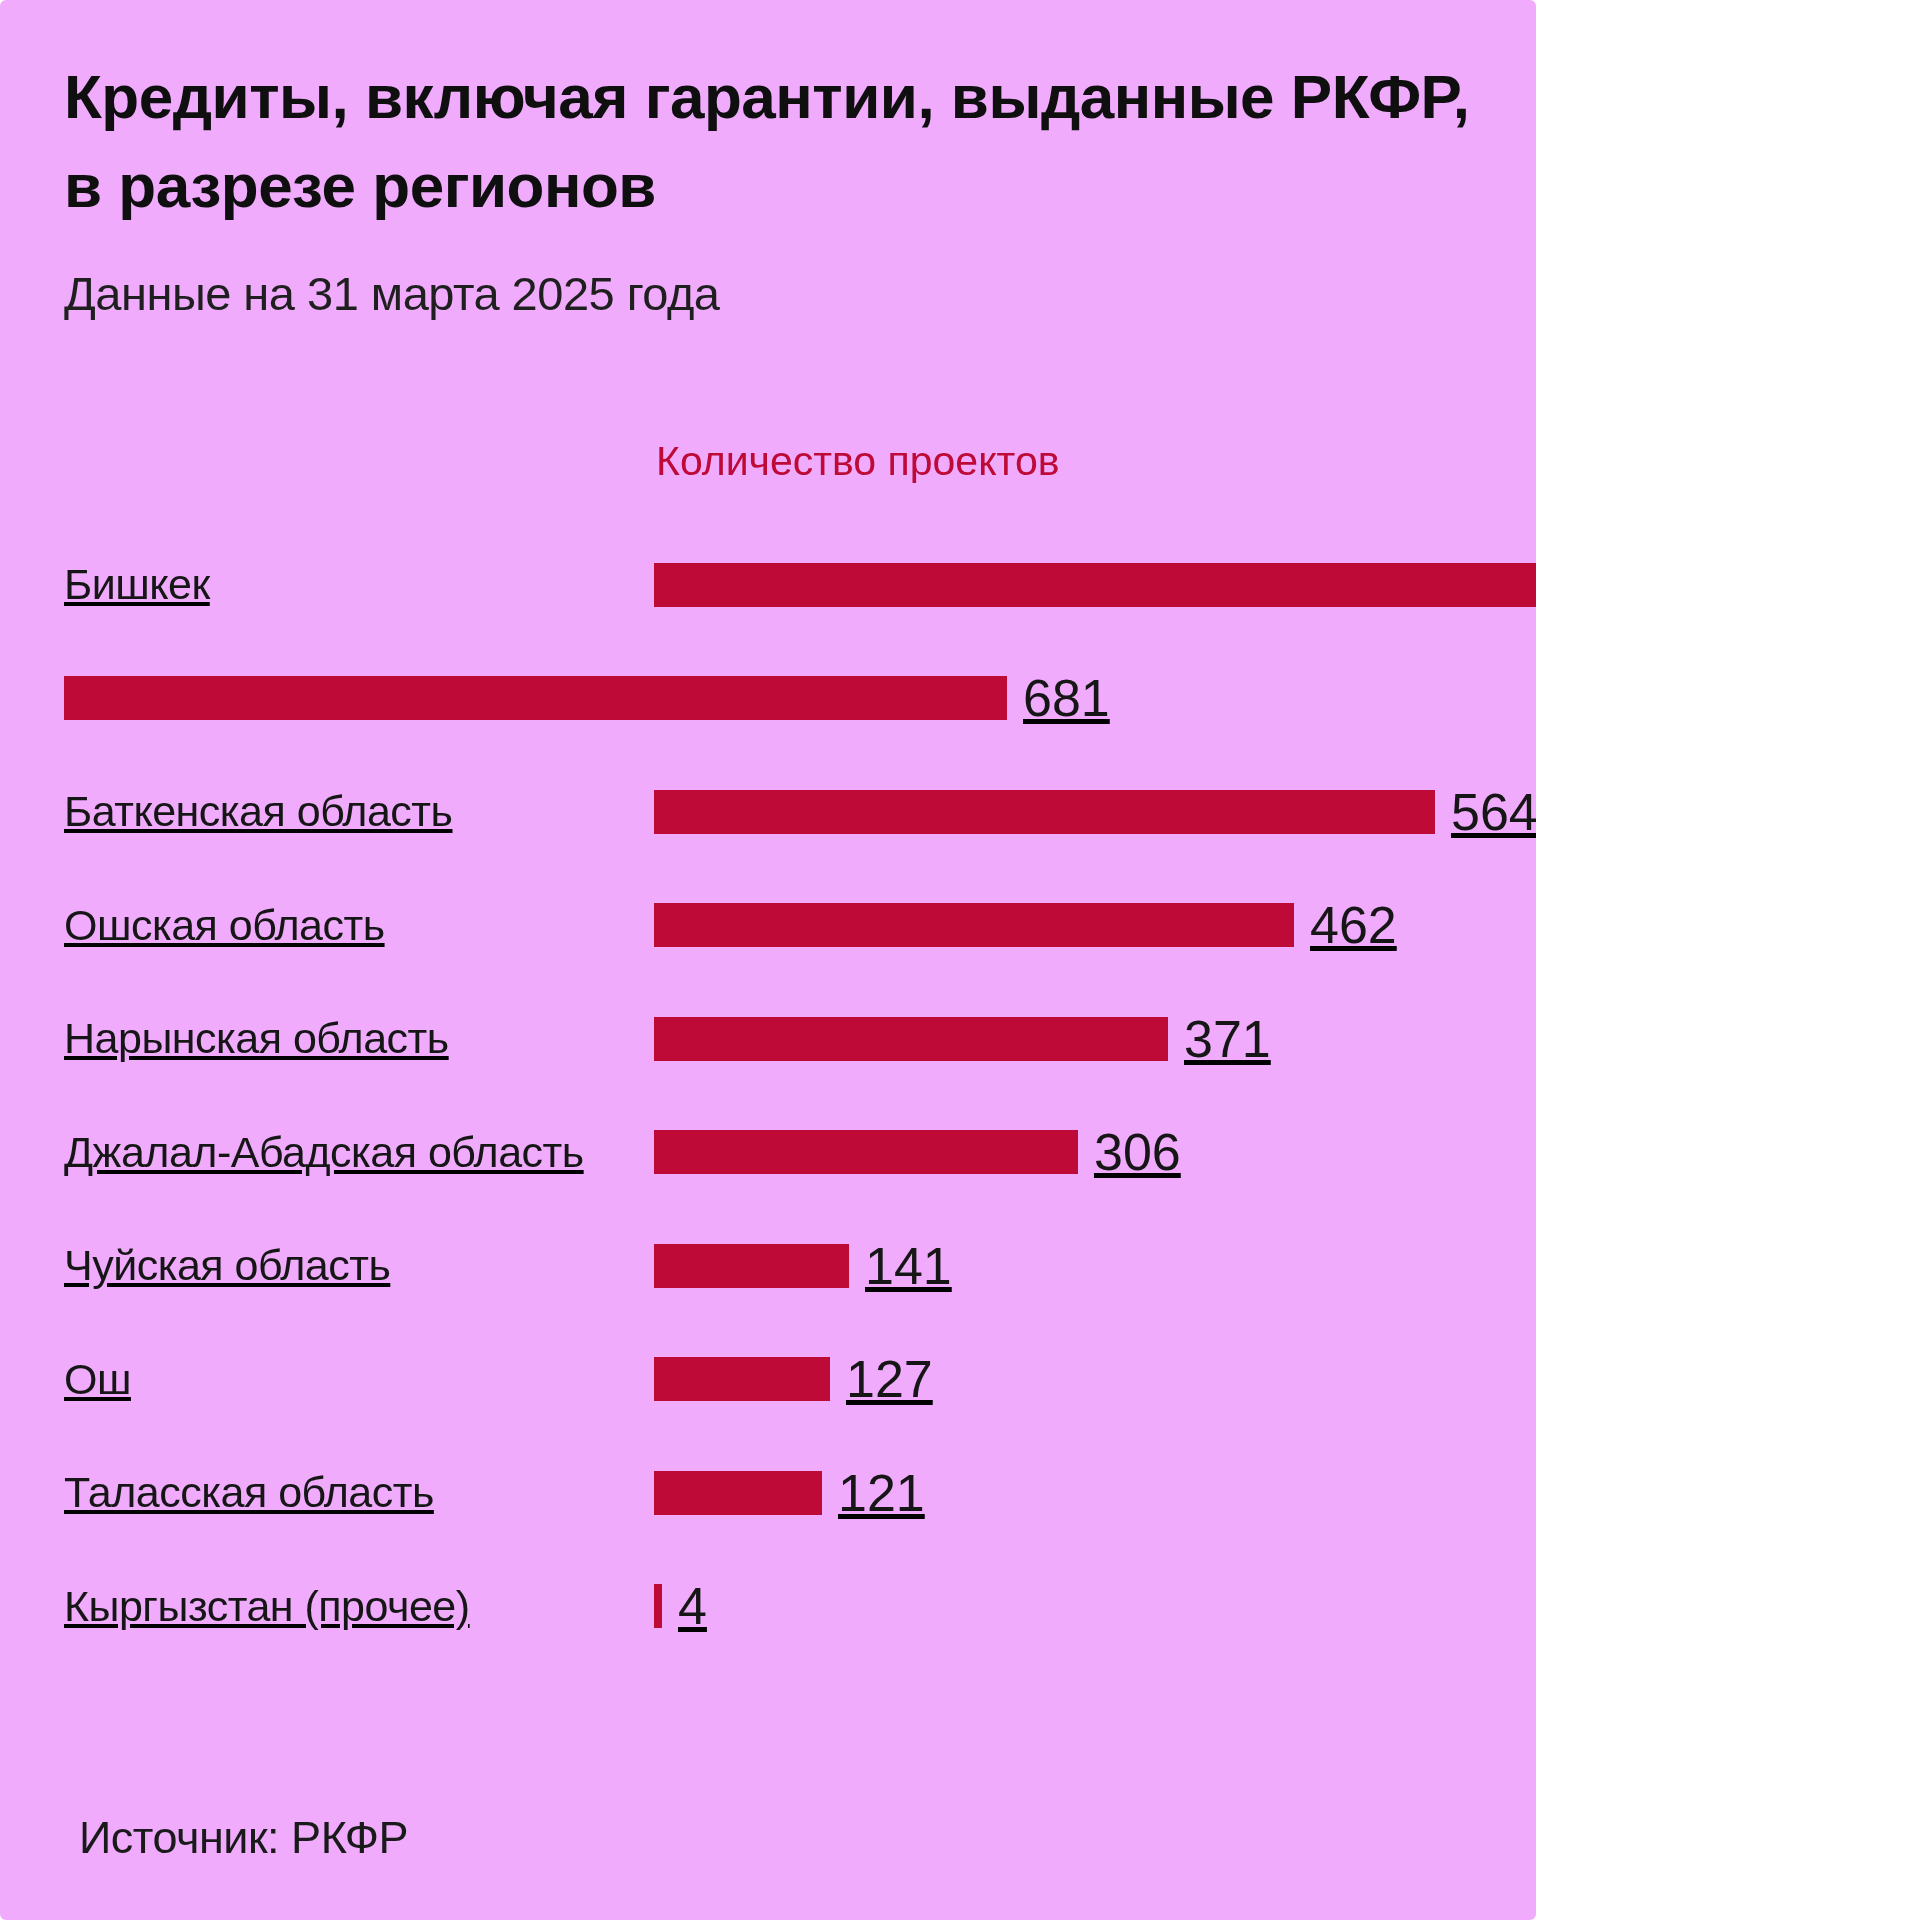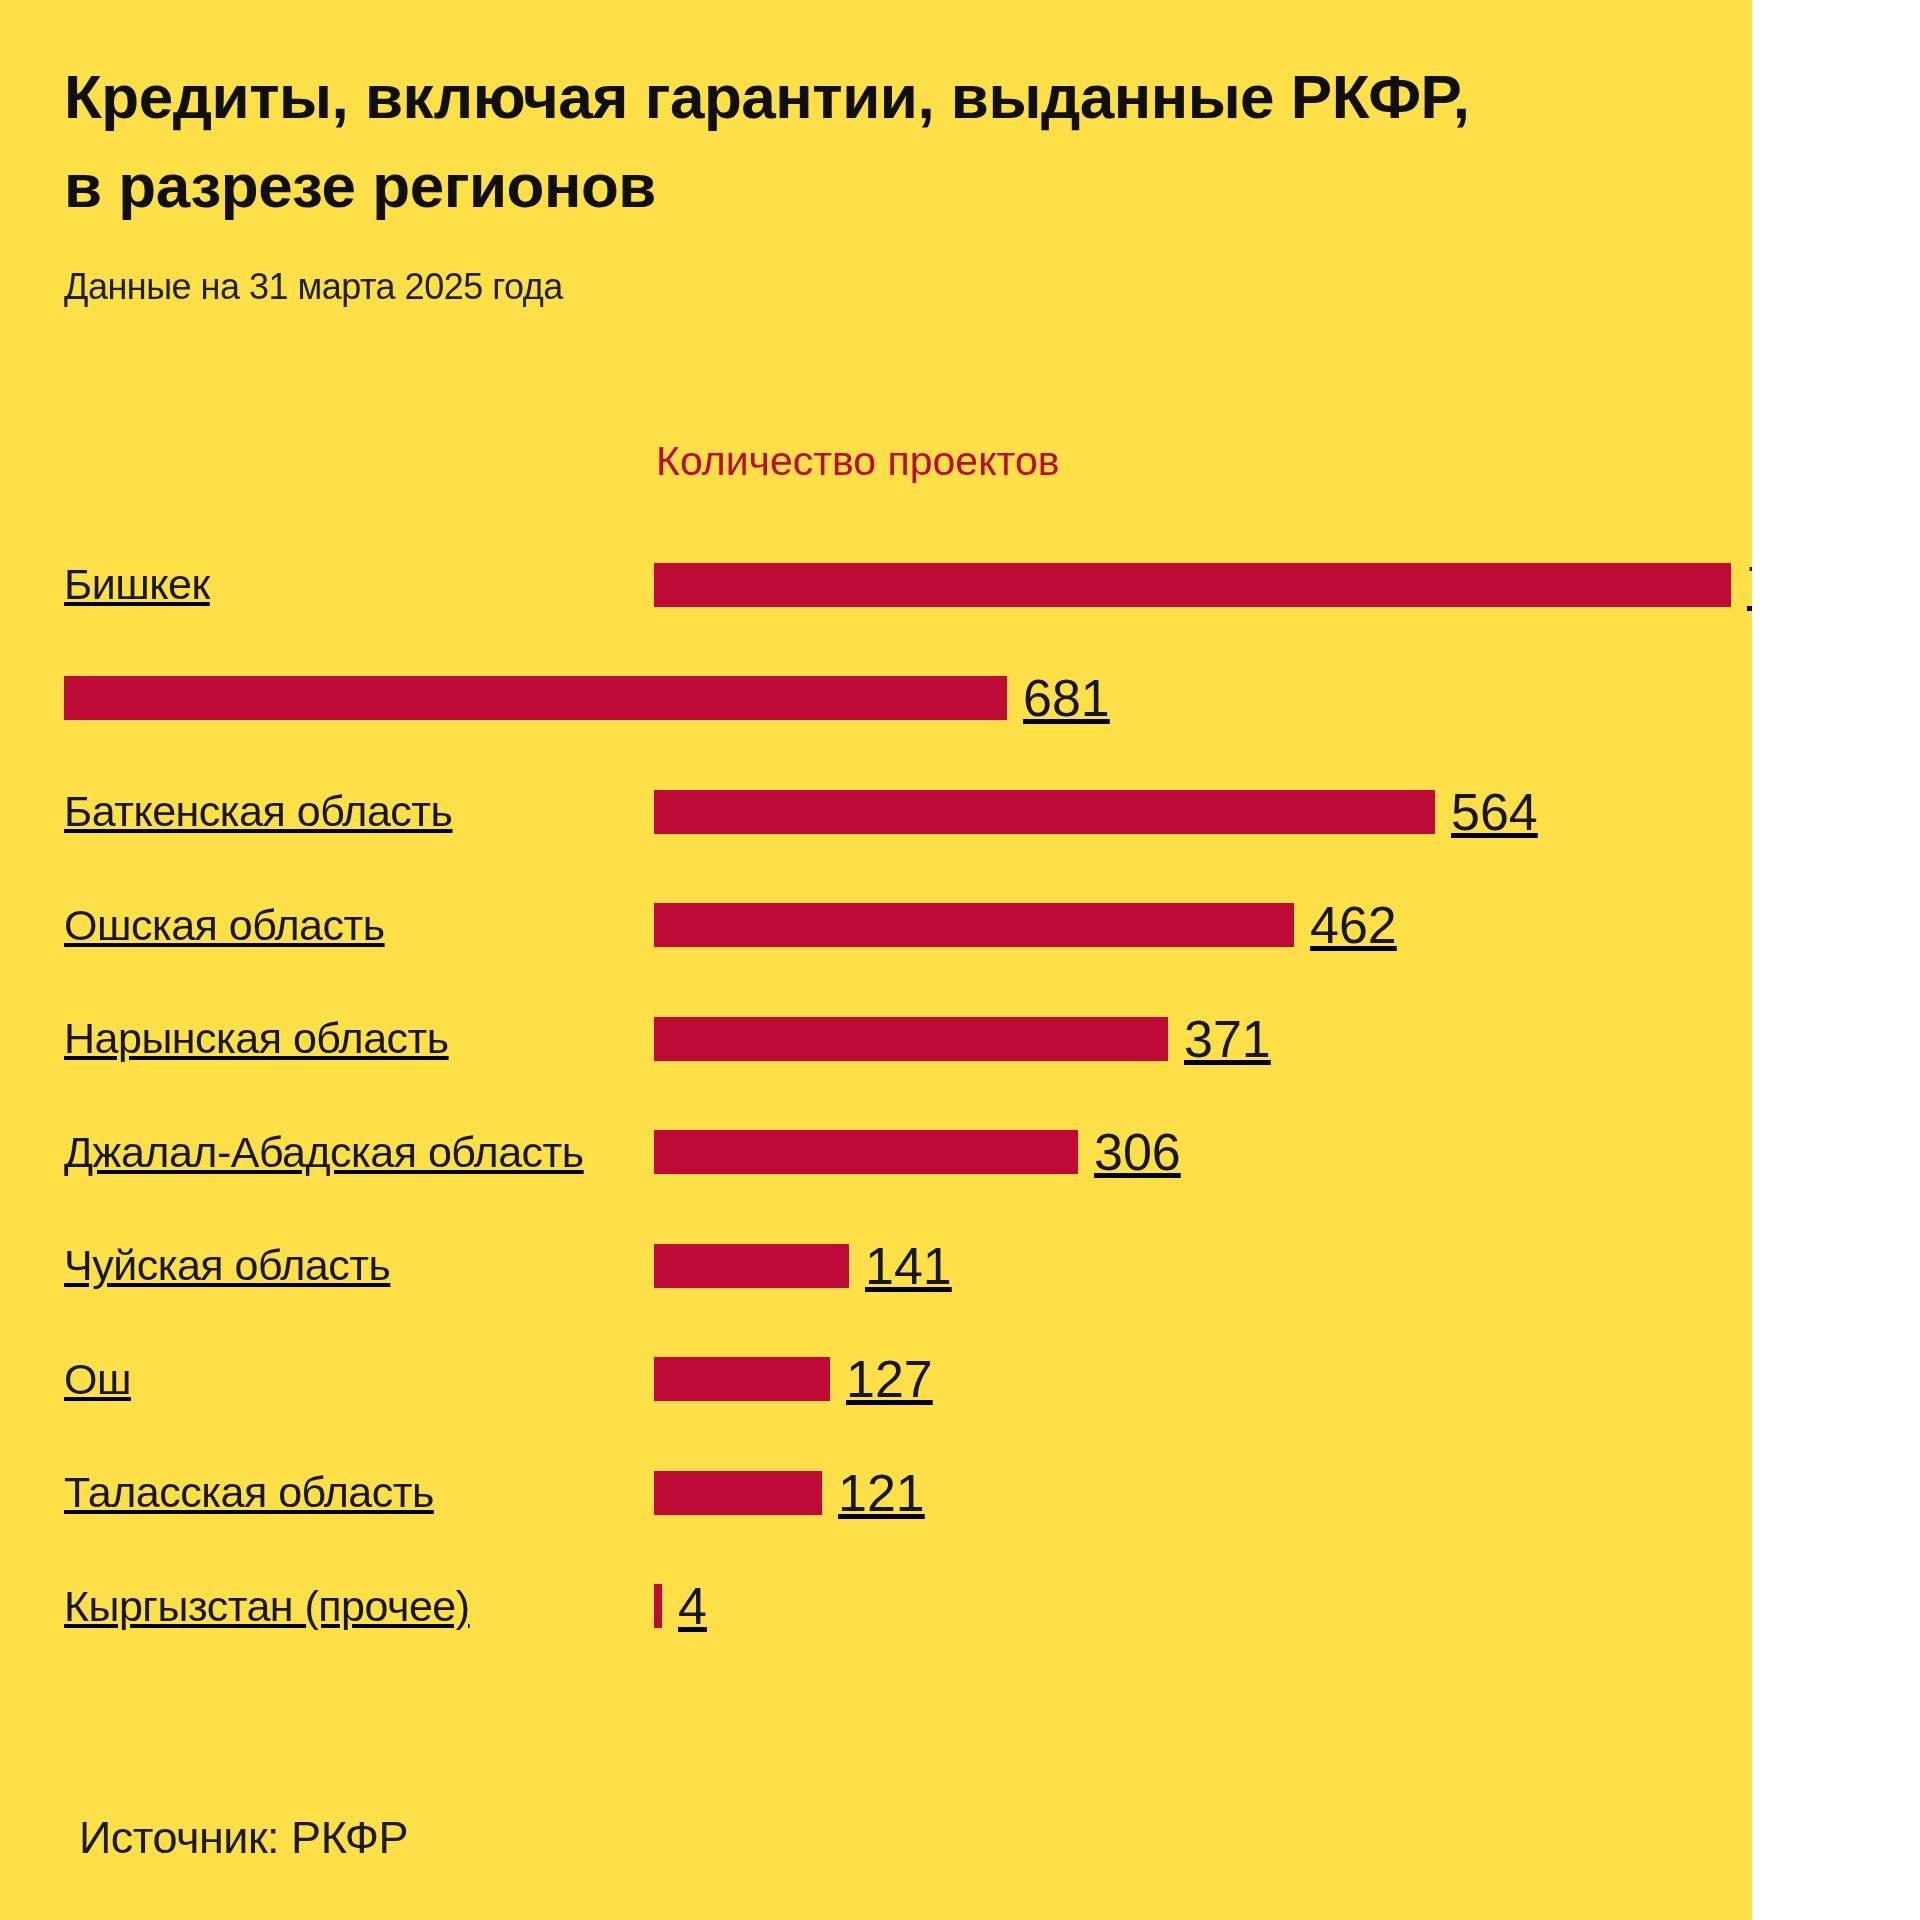--- a/index.html
+++ b/index.html
@@ -3,41 +3,42 @@
 <meta charset="utf-8">
 <style>
   html, body {
     margin: 0;
     padding: 0;
     background: #ffffff;
     font-family: "Liberation Sans", "DejaVu Sans", sans-serif;
   }
   .page {
     position: relative;
-    width: 1752px;
+    width: 1536px;
     height: 1920px;
-    background: #fde047;
+    background: #f0abfc;
     overflow: hidden;
+    border-radius: 6px;
   }
   .header {
     position: absolute;
     left: 64px;
     top: 52px;
     width: 1790px;
   }
   .chart-title {
     font-size: 62px;
     font-weight: 700;
     line-height: 89px;
     color: #0f0f0f;
     letter-spacing: -0.5px;
   }
   .chart-subtitle {
     margin-top: 36px;
-    font-size: 36px;
+    font-size: 47px;
     font-weight: 400;
     color: #1f1f1f;
     letter-spacing: -0.5px;
   }
   .series-label {
     position: absolute;
     left: 656px;
     top: 438px;
     font-size: 41px;
     font-weight: 400;

